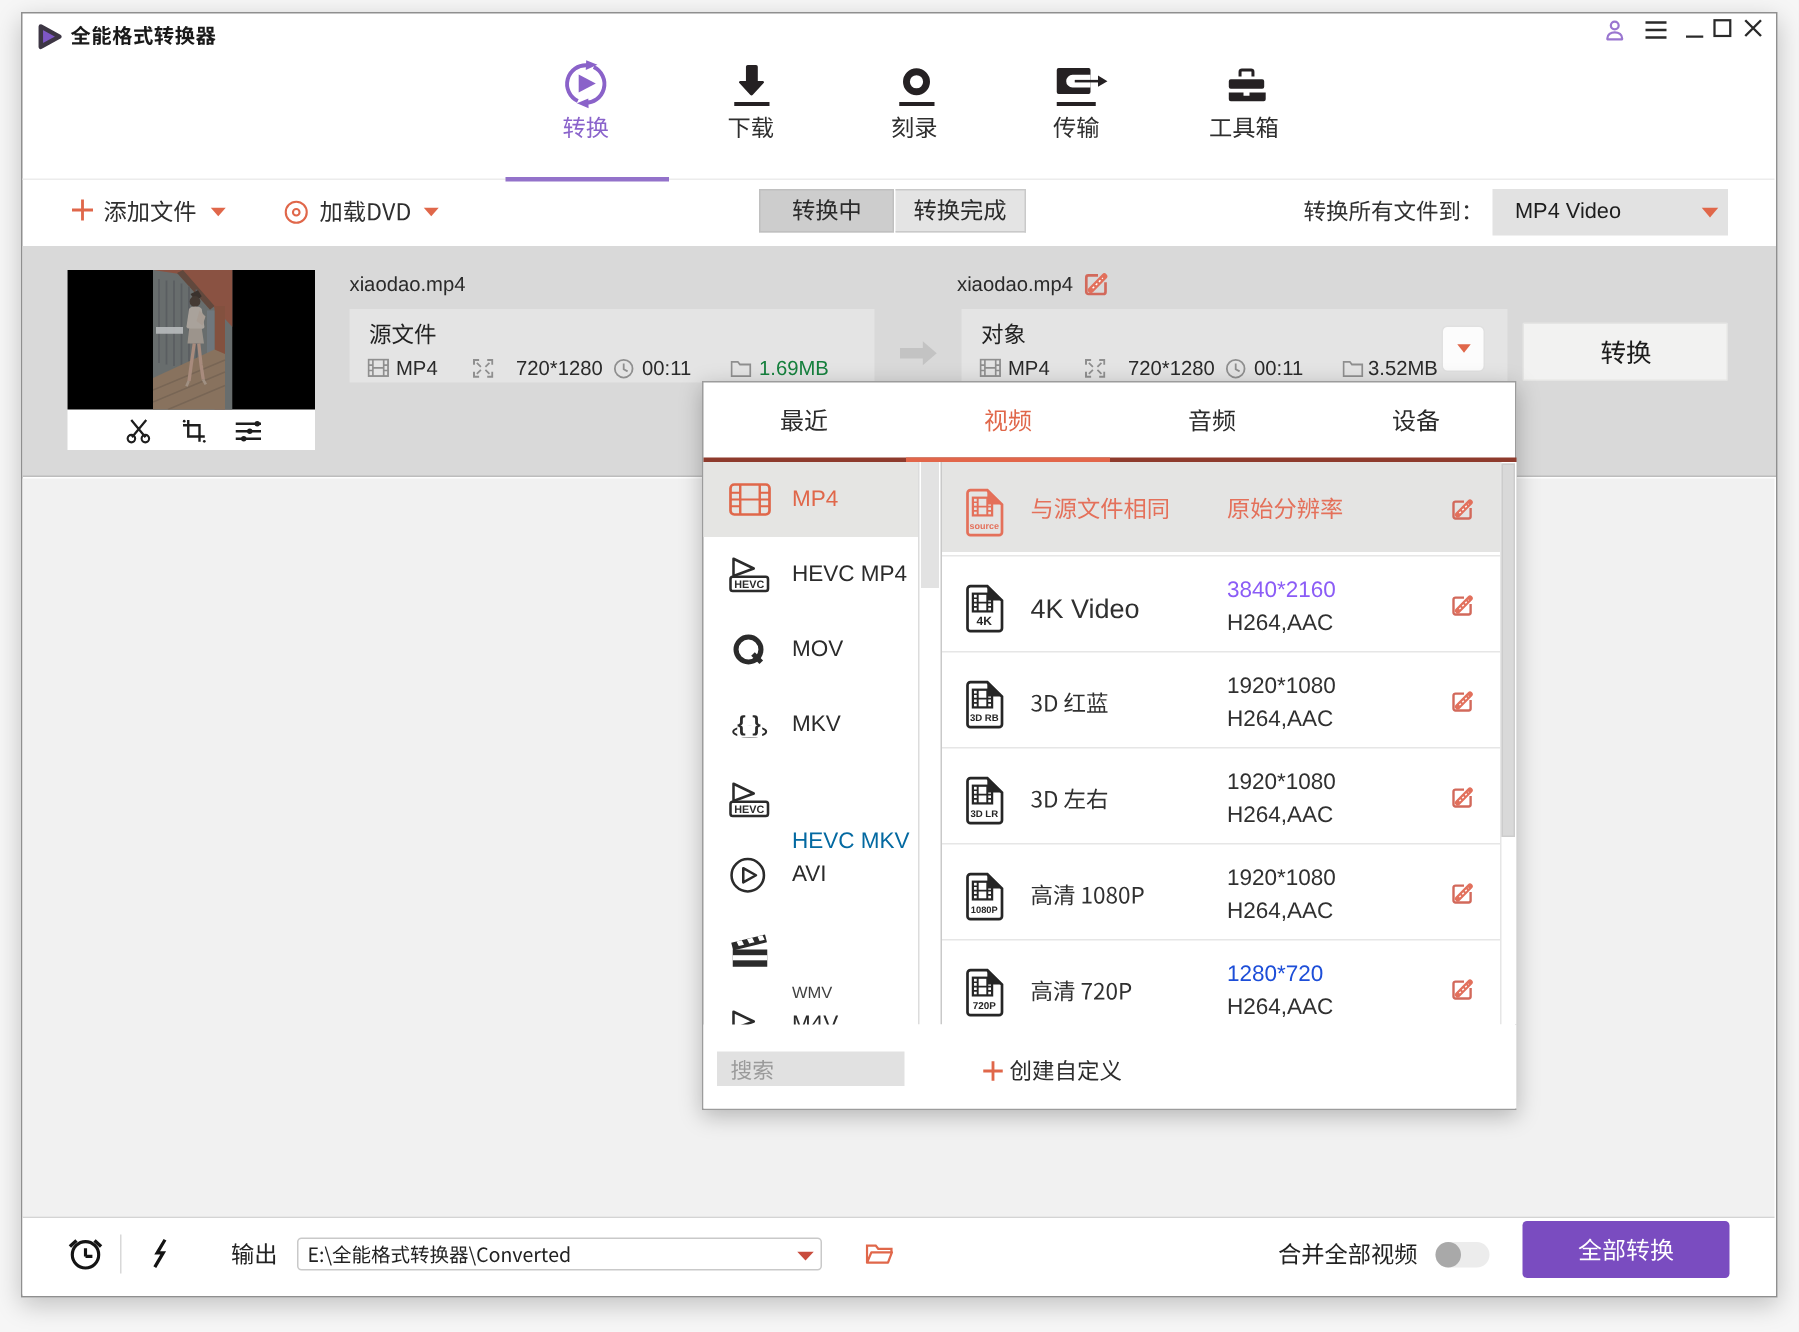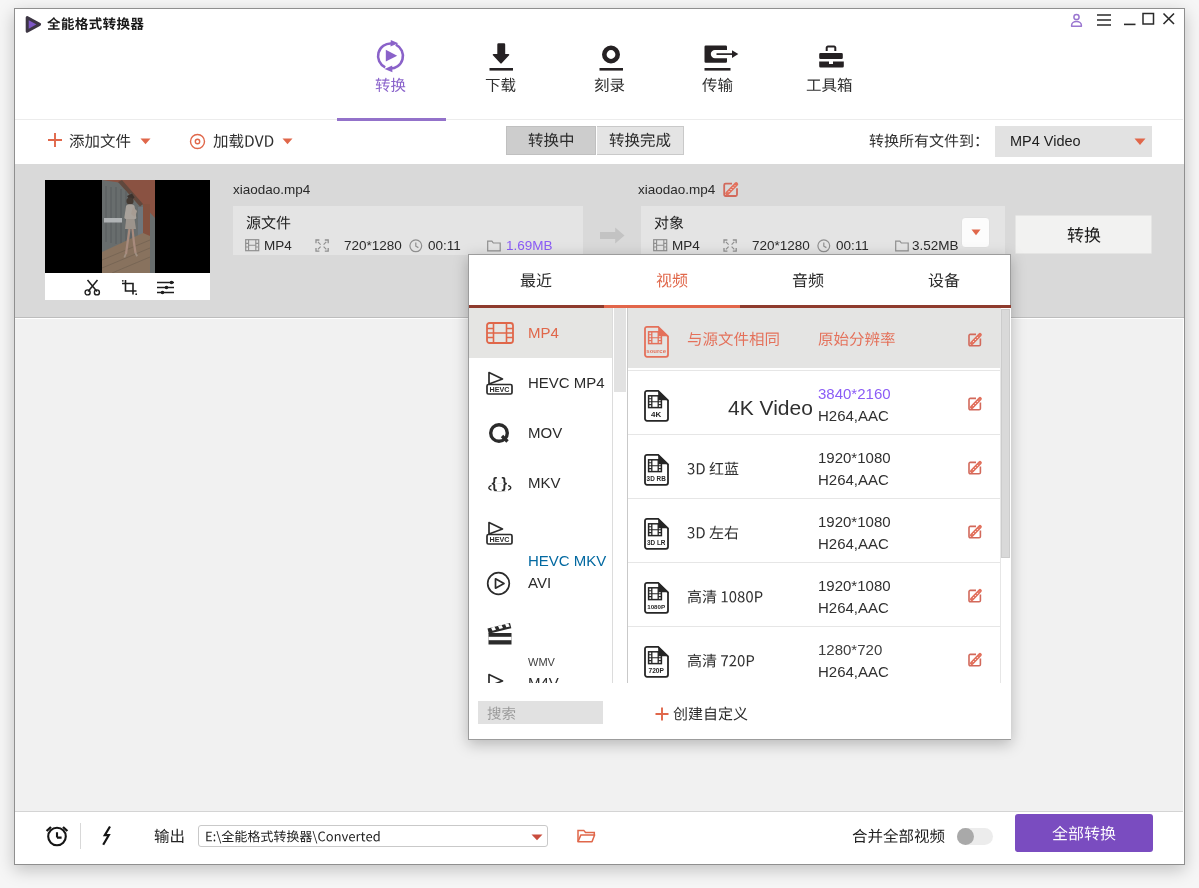--- a/index.html
+++ b/index.html
@@ -324,21 +324,21 @@
 </svg>
 <div class="a lat" style="left:344px;top:238px;font-size:13.5px;color:#2a2a2a">720*1280</div>
 <svg class="a" style="left:409px;top:239px" width="14" height="14">
 <circle cx="6.8" cy="6.8" r="5.9" fill="none" stroke="#8f8f8f" stroke-width="1.2"></circle>
 <path d="M6.8 3.4 V7.2 L9.4 8.6" fill="none" stroke="#8f8f8f" stroke-width="1.2"></path>
 </svg>
 <div class="a lat" style="left:428px;top:238px;font-size:13.5px;color:#2a2a2a">00:11</div>
 <svg class="a" style="left:487px;top:240px" width="14" height="12">
 <path d="M0.7 10.8 V1.2 h4.2 l1.4 1.8 h6.9 v7.8 z" fill="none" stroke="#8f8f8f" stroke-width="1.2"></path>
 </svg>
-<div class="a lat" style="left:506px;top:238px;font-size:13.5px;color:#8b5cf6">1.69MB</div>
+<div class="a lat" style="left:506px;top:238px;font-size:13.5px;color:#15803d">1.69MB</div>
 <svg class="a" style="left:600px;top:226px" width="26" height="20">
 <path d="M0 9.5 h16" stroke="#c3c3c3" stroke-width="7"></path>
 <path d="M15.2 1.5 L24.5 9.5 L15.2 17.5 Z" fill="#c3c3c3"></path>
 </svg>
 <div class="a lat" style="left:638px;top:182px;font-size:13.5px;color:#2a2a2a">xiaodao.mp4</div>
 <svg class="a" style="left:722px;top:181px" width="19" height="18">
 <path d="M15 7.2 V13.6 a1.4 1.4 0 0 1 -1.4 1.4 H3.6 a1.4 1.4 0 0 1 -1.4-1.4 V4 a1.4 1.4 0 0 1 1.4-1.4 H10" fill="none" stroke="#d2695b" stroke-width="1.8"></path>
 <path d="M5.2 12.4 L14.2 3.2" stroke="#e2705c" stroke-width="4" stroke-linecap="round"></path>
 <path d="M6.4 11.2 L13.2 4.3" stroke="#fff" stroke-width="1" stroke-dasharray="1.5 1.5"></path>
 </svg>
@@ -496,21 +496,21 @@
 <svg class="a" style="left:643px;top:389px" width="28" height="34">
 <path d="M2 3.8 a2 2 0 0 1 2-2 H15.2 L25 11.3 V29.8 a2 2 0 0 1 -2 2 H4 a2 2 0 0 1 -2-2 Z" fill="none" stroke="#262626" stroke-width="1.8"></path>
 <path d="M15.2 1.8 L25 11.3 H15.2 Z" fill="#262626"></path>
 <g stroke="#262626">
 <rect x="5.6" y="6.8" width="12.8" height="11.8" fill="none" stroke-width="1.5"></rect>
 <path d="M8.8 6.8 V18.6 M15.2 6.8 V18.6" stroke-width="1.3"></path>
 <path d="M5.6 9.8 h3.2 M5.6 12.7 h3.2 M5.6 15.6 h3.2 M15.2 9.8 h3.2 M15.2 12.7 h3.2 M15.2 15.6 h3.2 M8.8 12.7 h6.4" stroke-width="1.1"></path>
 </g>
 <text x="13.2" y="27.8" font-family="Liberation Sans" font-size="8.0" font-weight="bold" fill="#262626" text-anchor="middle">4K</text>
 </svg>
-<div class="a lat" style="left:728px;top:396px;font-size:21px;color:#303030">4K Video</div>
+<div class="a lat" style="left:687px;top:396px;font-size:18px;color:#303030">4K Video</div>
 <div class="a lat" style="left:818px;top:385px;font-size:15px;color:#8b5cf6">3840*2160</div>
 <div class="a lat" style="left:818px;top:407px;font-size:15px;color:#303030">H264,AAC</div>
 <svg class="a" style="left:967px;top:395.5px" width="18" height="17">
 <path d="M13.4 6.6 V12.4 a1.3 1.3 0 0 1 -1.3 1.3 H3.3 a1.3 1.3 0 0 1 -1.3-1.3 V3.7 a1.3 1.3 0 0 1 1.3-1.3 H9" fill="none" stroke="#d2695b" stroke-width="1.6"></path>
 <path d="M4.8 11.2 L13 2.8" stroke="#e2705c" stroke-width="3.7" stroke-linecap="round"></path>
 <path d="M5.9 10.1 L12 3.9" stroke="#fff" stroke-width="0.9" stroke-dasharray="1.4 1.4"></path>
 </svg>
 <div class="a" style="left:628px;top:434px;width:372px;height:1px;background:#e6e6e6"></div>
 <svg class="a" style="left:643px;top:453px" width="28" height="34">
 <path d="M2 3.8 a2 2 0 0 1 2-2 H15.2 L25 11.3 V29.8 a2 2 0 0 1 -2 2 H4 a2 2 0 0 1 -2-2 Z" fill="none" stroke="#262626" stroke-width="1.8"></path>
@@ -606,21 +606,21 @@
 <svg class="a" style="left:687.0px;top:651.2px;overflow:visible" width="69" height="21">
     <g transform="translate(0,15.30) scale(0.01500,-0.01500)" fill="#303030">
       <use href="#q55" x="0"></use>
       <use href="#q56" x="1000"></use>
       <use href="#q61" x="2224"></use>
       <use href="#q62" x="2779"></use>
       <use href="#q58" x="3334"></use>
       <use href="#q60" x="3889"></use>
     </g>
   </svg>
-<div class="a lat" style="left:818px;top:641px;font-size:15px;color:#404040">1280*720</div>
+<div class="a lat" style="left:818px;top:641px;font-size:15px;color:#1d4ed8">1280*720</div>
 <div class="a lat" style="left:818px;top:663px;font-size:15px;color:#303030">H264,AAC</div>
 <svg class="a" style="left:967px;top:651.5px" width="18" height="17">
 <path d="M13.4 6.6 V12.4 a1.3 1.3 0 0 1 -1.3 1.3 H3.3 a1.3 1.3 0 0 1 -1.3-1.3 V3.7 a1.3 1.3 0 0 1 1.3-1.3 H9" fill="none" stroke="#d2695b" stroke-width="1.6"></path>
 <path d="M4.8 11.2 L13 2.8" stroke="#e2705c" stroke-width="3.7" stroke-linecap="round"></path>
 <path d="M5.9 10.1 L12 3.9" stroke="#fff" stroke-width="0.9" stroke-dasharray="1.4 1.4"></path>
 </svg>
 <div class="a" style="left:1000px;top:308px;width:11px;height:375px;background:#fff;border-left:1px solid #e6e6e6"></div>
 <div class="a" style="left:1001px;top:309px;width:9px;height:249px;background:#d9d9d9;border:1px solid #cccccc"></div>
 <div class="a" style="left:469px;top:683px;width:542px;height:56px;background:#fff"></div>
 <div class="a" style="left:478px;top:701px;width:125px;height:23px;background:#e1e1e1"></div>

